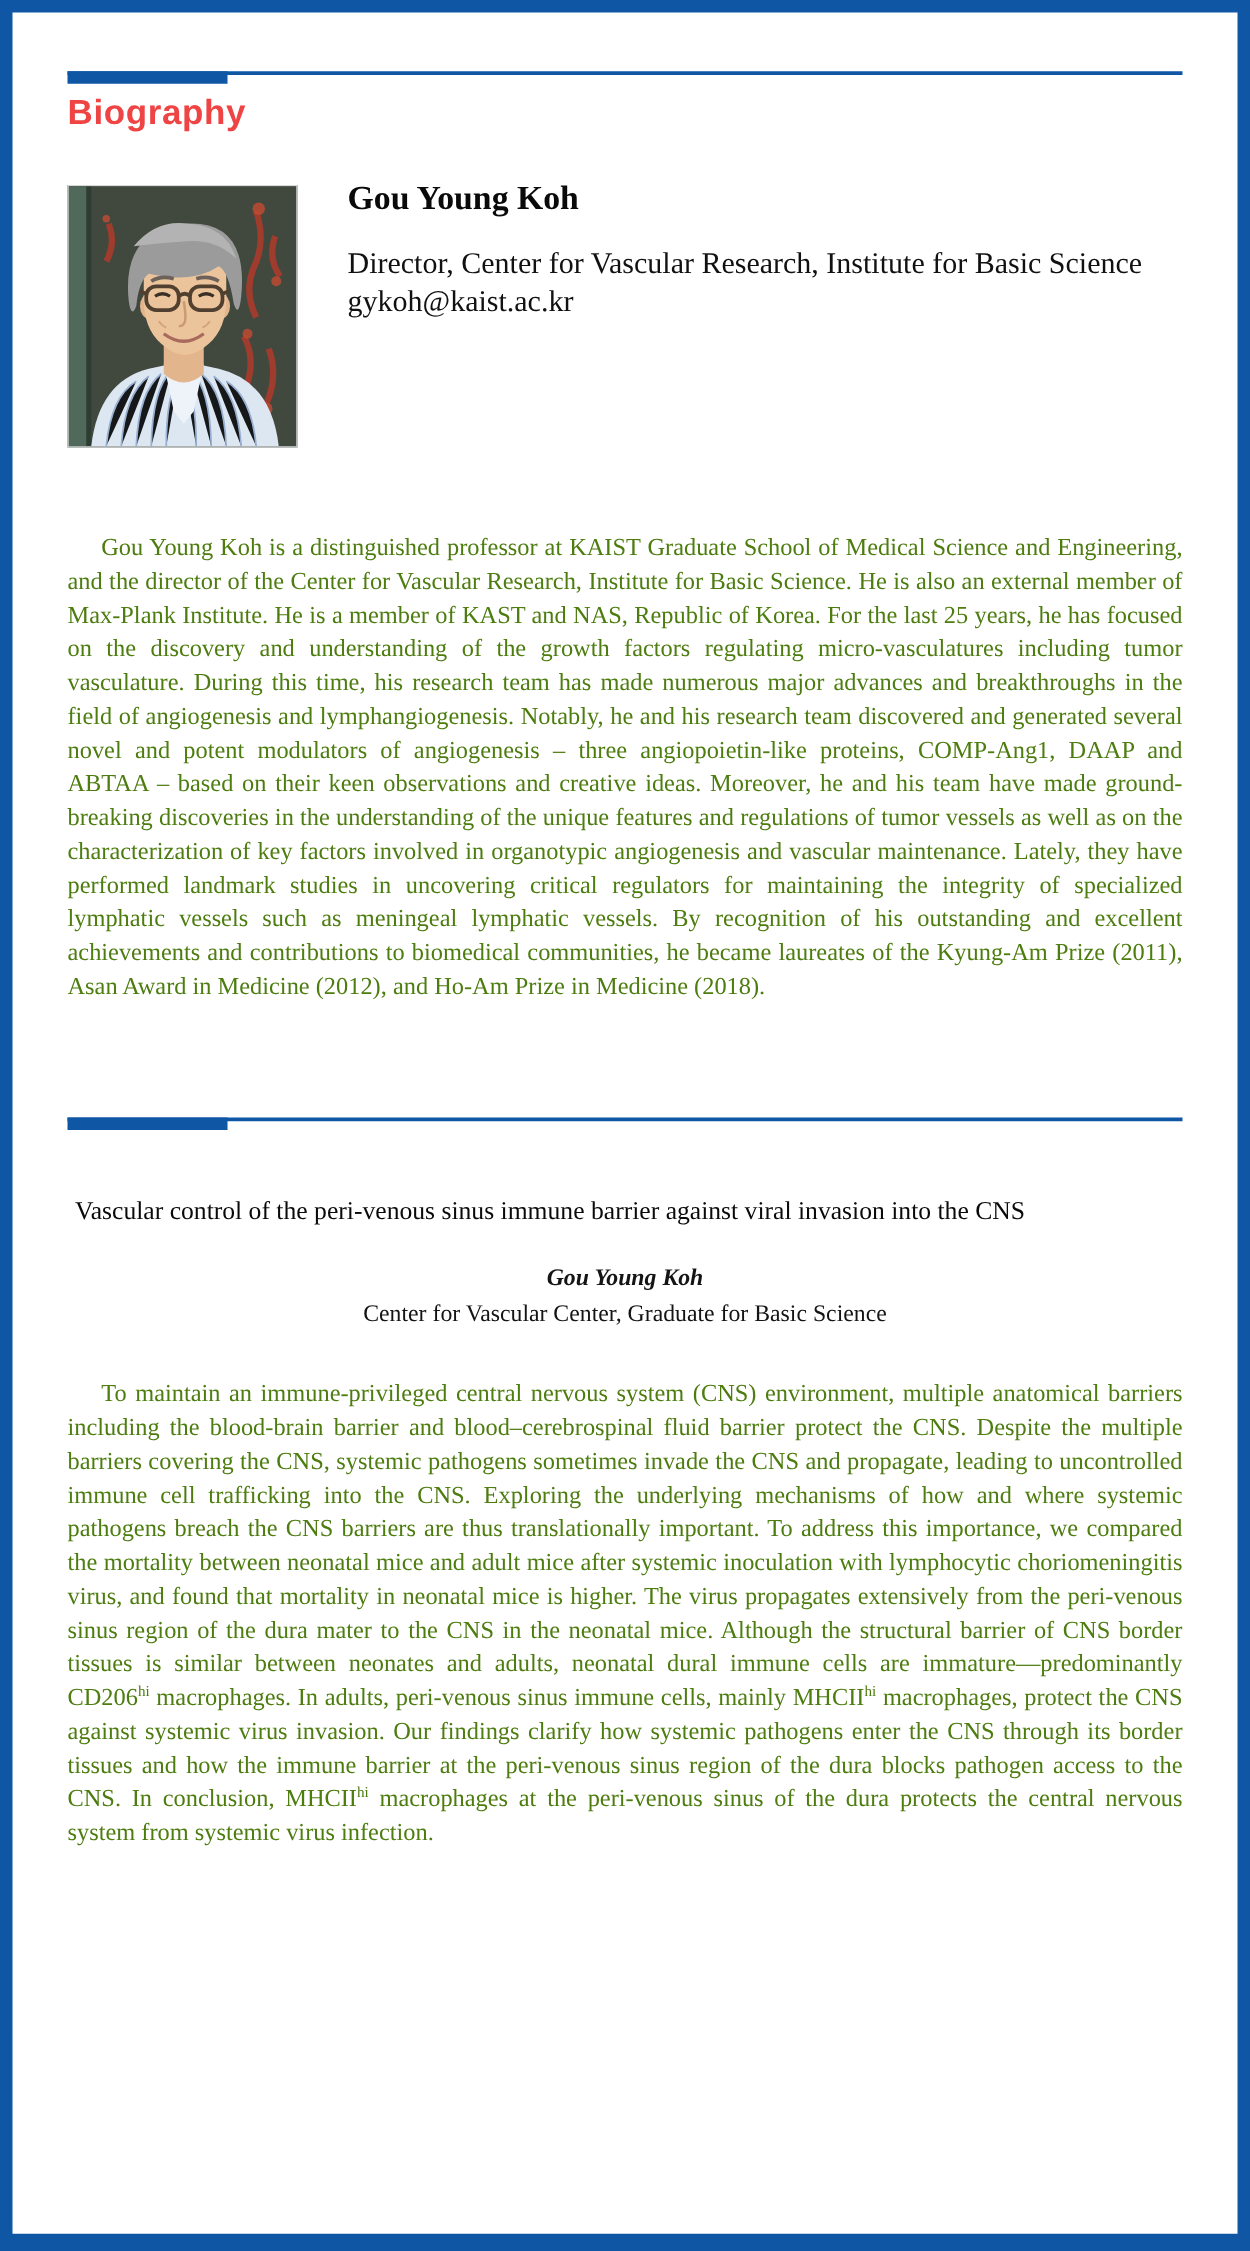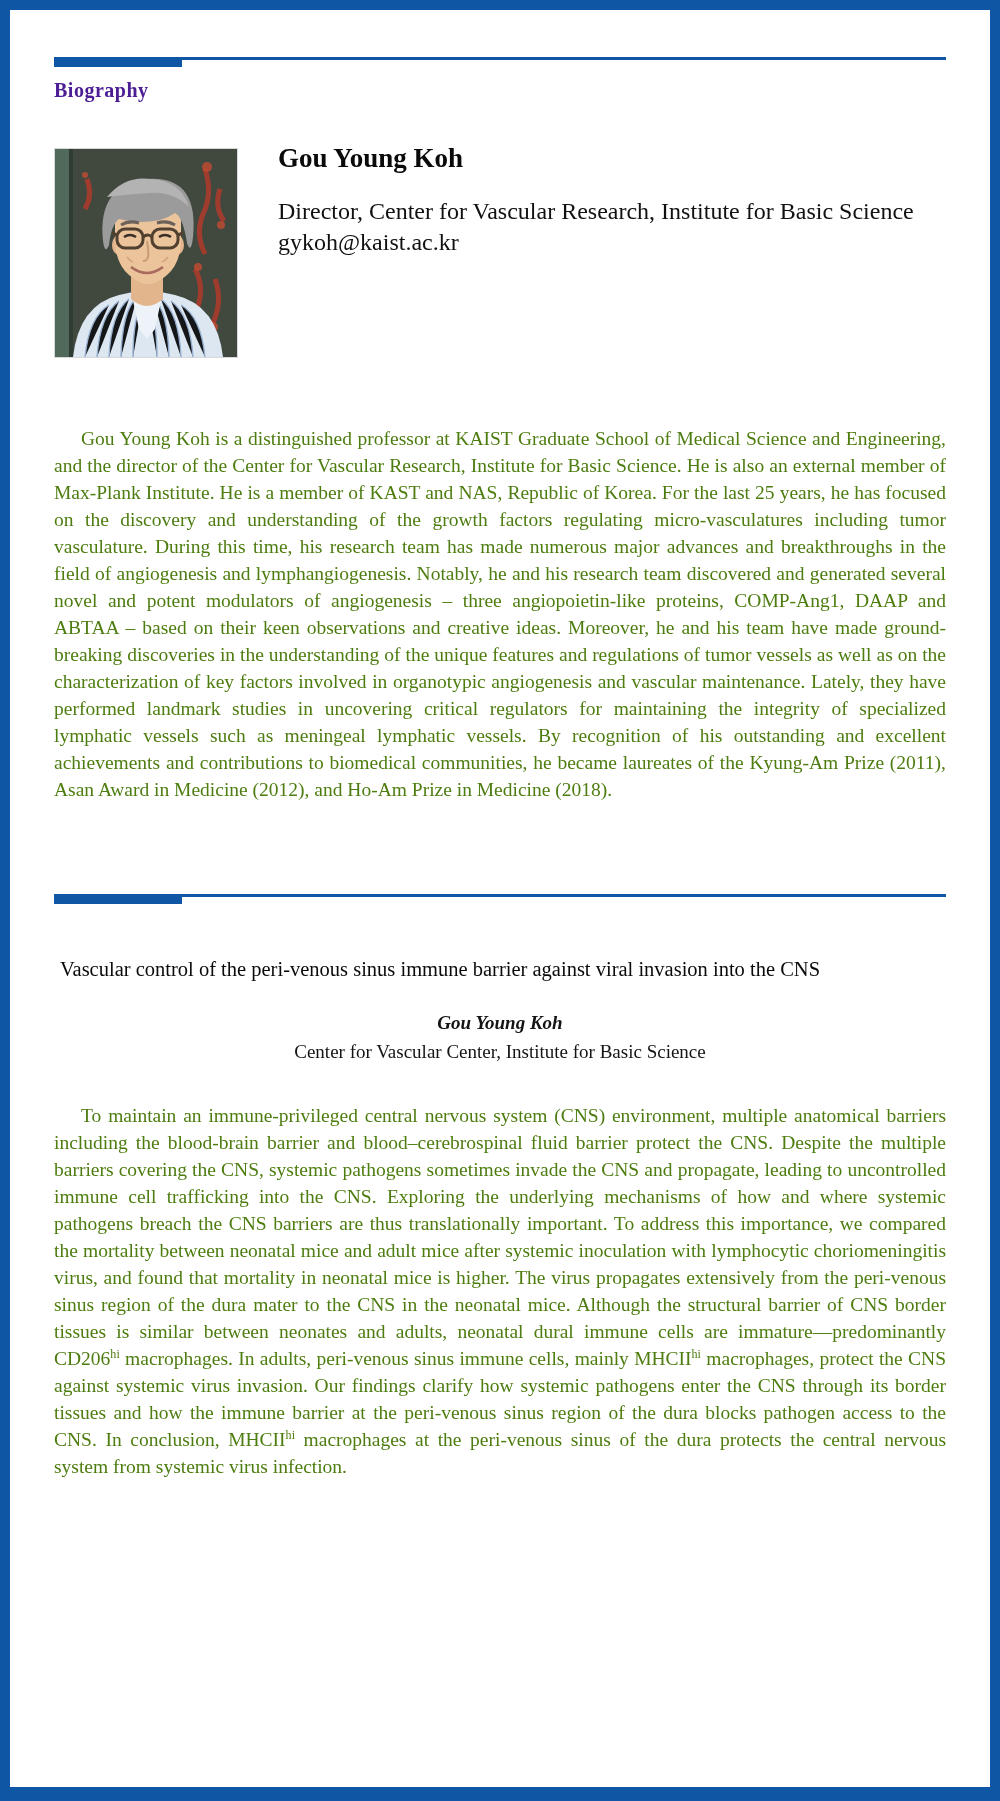--- a/index.html
+++ b/index.html
@@ -16,26 +16,26 @@
   }
   
   .rule{position:relative;height:10px;margin:0 44px;}
   .rule .thin{position:absolute;left:0;right:0;top:0;height:3px;background:#0F57A5;}
   .rule .thick{position:absolute;left:0;top:0;width:128px;height:10px;background:#0F57A5;}
   .rule-bio{margin-top:47px;}
   .rule-abs{margin-top:91px;}
 
   .sec-heading{
     margin:9px 44px 0 44px;
-    font-family:Liberation Serif, serif;
+    font-family:Liberation Sans, sans-serif;
     font-weight:bold;
-    font-size:20px;
+    font-size:28px;
     line-height:28px;
     letter-spacing:0.5px;
-    color:#4c1d95;
+    color:#ef4444;
   }
 
   .bio-card{display:flex;margin:44px 44px 0 44px;}
   .photo-frame{
     flex:0 0 auto;
     width:184px;height:210px;
     border:1px solid #d8d8d8;
     box-sizing:border-box;
     overflow:hidden;
     background:#3c4a42;
@@ -182,18 +182,18 @@
   </section>
 
   <section>
     <div class="rule rule-abs">
       <span class="thin"></span>
       <span class="thick"></span>
     </div>
 
     <h3 class="abs-title">Vascular control of the peri-venous sinus immune barrier against viral invasion into the CNS</h3>
     <p class="abs-author">Gou Young Koh</p>
-    <p class="abs-affiliation">Center for Vascular Center, Institute for Basic Science</p>
+    <p class="abs-affiliation">Center for Vascular Center, Graduate for Basic Science</p>
 
     <p class="body-text abs-body">To maintain an immune-privileged central nervous system (CNS) environment, multiple anatomical barriers including the blood-brain barrier and blood–cerebrospinal fluid barrier protect the CNS. Despite the multiple barriers covering the CNS, systemic pathogens sometimes invade the CNS and propagate, leading to uncontrolled immune cell trafficking into the CNS. Exploring the underlying mechanisms of how and where systemic pathogens breach the CNS barriers are thus translationally important. To address this importance, we compared the mortality between neonatal mice and adult mice after systemic inoculation with lymphocytic choriomeningitis virus, and found that mortality in neonatal mice is higher. The virus propagates extensively from the peri-venous sinus region of the dura mater to the CNS in the neonatal mice. Although the structural barrier of CNS border tissues is similar between neonates and adults, neonatal dural immune cells are immature—predominantly CD206<sup>hi</sup> macrophages. In adults, peri-venous sinus immune cells, mainly MHCII<sup>hi</sup> macrophages, protect the CNS against systemic virus invasion. Our findings clarify how systemic pathogens enter the CNS through its border tissues and how the immune barrier at the peri-venous sinus region of the dura blocks pathogen access to the CNS. In conclusion, MHCII<sup>hi</sup> macrophages at the peri-venous sinus of the dura protects the central nervous system from systemic virus infection.</p>
   </section>
 
 </div>
 
 </body></html>

